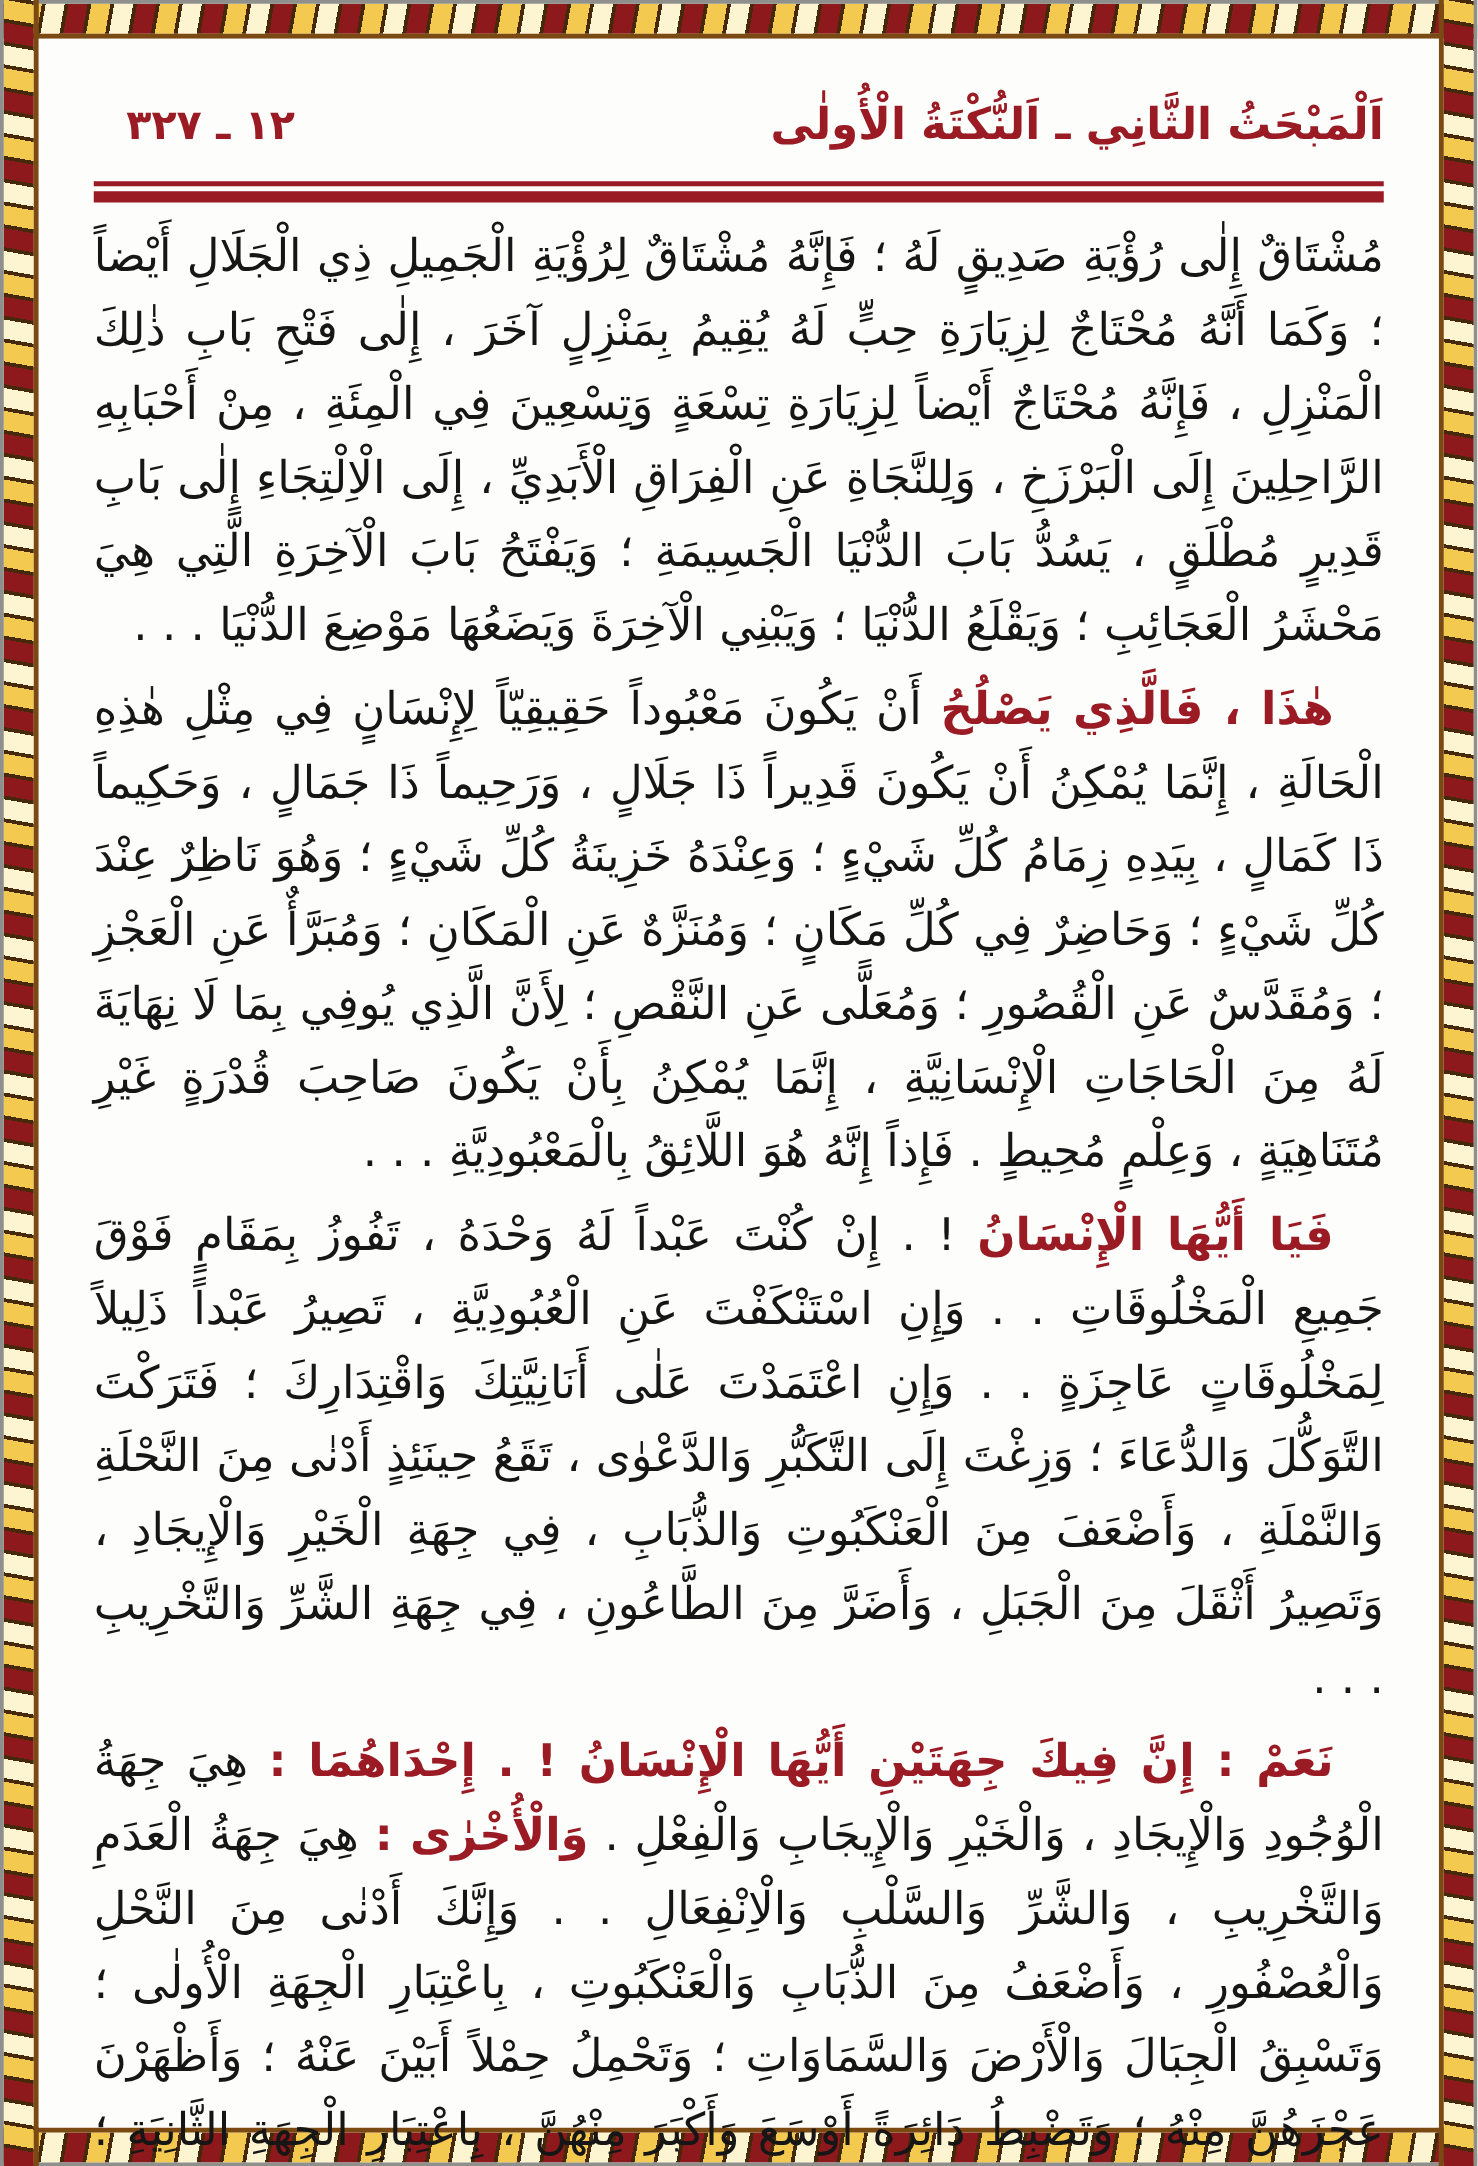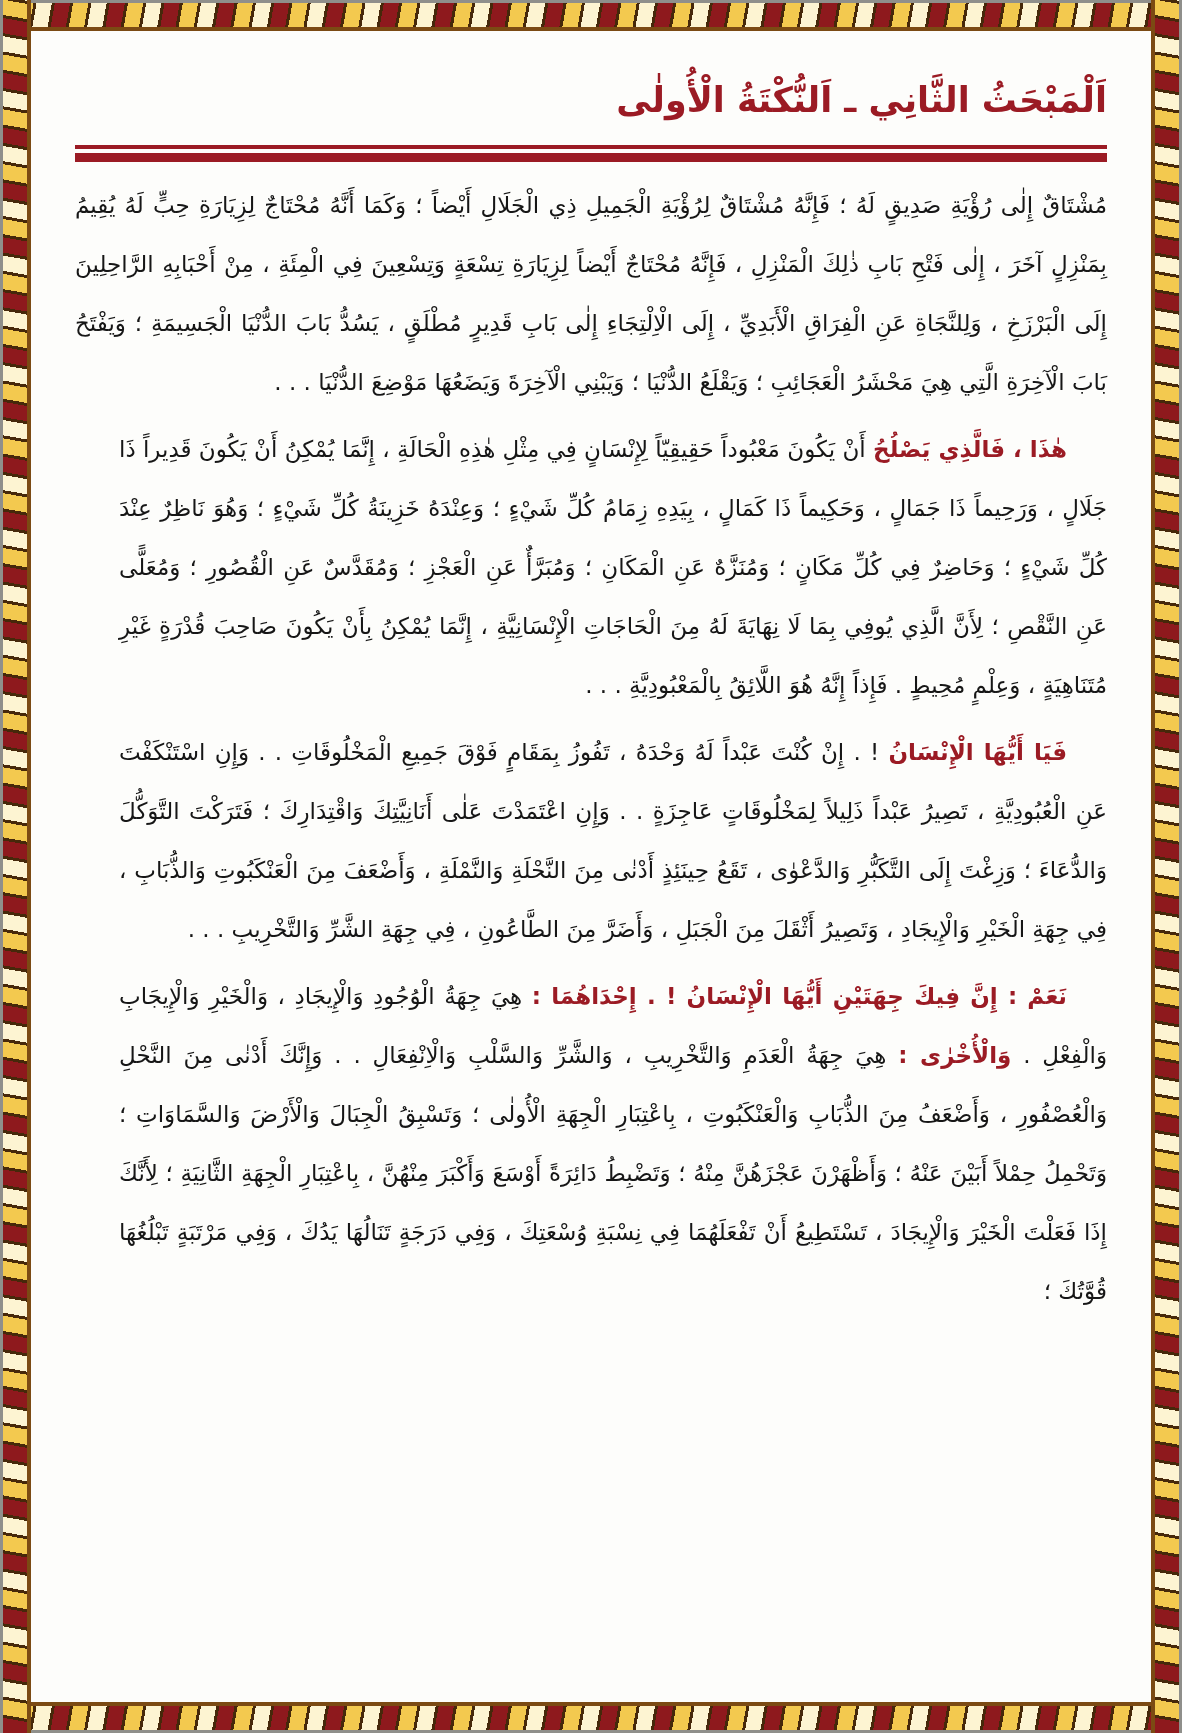--- a/index.html
+++ b/index.html
@@ -50,43 +50,44 @@
     color:var(--accent,#9b1b24);
     font-weight:bold;
     font-size:33px;
     line-height:66px;
   }
   .header-rule-thin{height:4px;background:var(--accent,#9b1b24);margin-top:6px;}
   .header-rule-thick{height:9px;background:var(--accent,#9b1b24);margin-top:4px;}
   .body-text{margin-top:14px;}
   .para{
     margin:0 0 8px 0;
-    font-size:23px;
+    font-size:36px;
     line-height:59px;
     color:#161616;
     text-align:justify;
     text-justify:inter-word;
   }
-  .para.indent{text-indent:40px;margin-left:44px;}
+  .para.indent{text-indent:40px;}
   .seg{color:#161616;}
   .seg.red{color:var(--accent,#9b1b24);font-weight:bold;}
 </style>
 </head>
 <body>
 
 <div class="page">
 
   <div class="fr fr-h fr-top"></div>
   <div class="fr fr-h fr-bottom"></div>
   <div class="fr fr-v fr-left"></div>
   <div class="fr fr-v fr-right"></div>
 
   <div class="content">
 
     <div class="header">
+      <div class="page-number">١٢ ـ ٣٢٧</div>
       <div class="title">اَلْمَبْحَثُ الثَّانِي ـ اَلنُّكْتَةُ الْأُولٰى</div>
     </div>
 
     <div class="header-rule-thin"></div>
     <div class="header-rule-thick"></div>
 
     <div class="body-text">
         <p class="para"><span class="seg">مُشْتَاقٌ إِلٰى رُؤْيَةِ صَدِيقٍ لَهُ ؛ فَإِنَّهُ مُشْتَاقٌ لِرُؤْيَةِ الْجَمِيلِ ذِي الْجَلَالِ أَيْضاً ؛ وَكَمَا أَنَّهُ مُحْتَاجٌ لِزِيَارَةِ حِبٍّ لَهُ يُقِيمُ بِمَنْزِلٍ آخَرَ ، إِلٰى فَتْحِ بَابِ ذٰلِكَ الْمَنْزِلِ ، فَإِنَّهُ مُحْتَاجٌ أَيْضاً لِزِيَارَةِ تِسْعَةٍ وَتِسْعِينَ فِي الْمِئَةِ ، مِنْ أَحْبَابِهِ الرَّاحِلِينَ إِلَى الْبَرْزَخِ ، وَلِلنَّجَاةِ عَنِ الْفِرَاقِ الْأَبَدِيِّ ، إِلَى الْاِلْتِجَاءِ إِلٰى بَابِ قَدِيرٍ مُطْلَقٍ ، يَسُدُّ بَابَ الدُّنْيَا الْجَسِيمَةِ ؛ وَيَفْتَحُ بَابَ الْآخِرَةِ الَّتِي هِيَ مَحْشَرُ الْعَجَائِبِ ؛ وَيَقْلَعُ الدُّنْيَا ؛ وَيَبْنِي الْآخِرَةَ وَيَضَعُهَا مَوْضِعَ الدُّنْيَا . . .</span></p>
         <p class="para indent"><span class="seg red">هٰذَا ، فَالَّذِي يَصْلُحُ</span><span class="seg"> أَنْ يَكُونَ مَعْبُوداً حَقِيقِيّاً لِإِنْسَانٍ فِي مِثْلِ هٰذِهِ الْحَالَةِ ، إِنَّمَا يُمْكِنُ أَنْ يَكُونَ قَدِيراً ذَا جَلَالٍ ، وَرَحِيماً ذَا جَمَالٍ ، وَحَكِيماً ذَا كَمَالٍ ، بِيَدِهِ زِمَامُ كُلِّ شَيْءٍ ؛ وَعِنْدَهُ خَزِينَةُ كُلِّ شَيْءٍ ؛ وَهُوَ نَاظِرٌ عِنْدَ كُلِّ شَيْءٍ ؛ وَحَاضِرٌ فِي كُلِّ مَكَانٍ ؛ وَمُنَزَّهٌ عَنِ الْمَكَانِ ؛ وَمُبَرَّأٌ عَنِ الْعَجْزِ ؛ وَمُقَدَّسٌ عَنِ الْقُصُورِ ؛ وَمُعَلًّى عَنِ النَّقْصِ ؛ لِأَنَّ الَّذِي يُوفِي بِمَا لَا نِهَايَةَ لَهُ مِنَ الْحَاجَاتِ الْإِنْسَانِيَّةِ ، إِنَّمَا يُمْكِنُ بِأَنْ يَكُونَ صَاحِبَ قُدْرَةٍ غَيْرِ مُتَنَاهِيَةٍ ، وَعِلْمٍ مُحِيطٍ . فَإِذاً إِنَّهُ هُوَ اللَّائِقُ بِالْمَعْبُودِيَّةِ . . .</span></p>
         <p class="para indent"><span class="seg red">فَيَا أَيُّهَا الْإِنْسَانُ</span><span class="seg"> ! . إِنْ كُنْتَ عَبْداً لَهُ وَحْدَهُ ، تَفُوزُ بِمَقَامٍ فَوْقَ جَمِيعِ الْمَخْلُوقَاتِ . . وَإِنِ اسْتَنْكَفْتَ عَنِ الْعُبُودِيَّةِ ، تَصِيرُ عَبْداً ذَلِيلاً لِمَخْلُوقَاتٍ عَاجِزَةٍ . . وَإِنِ اعْتَمَدْتَ عَلٰى أَنَانِيَّتِكَ وَاقْتِدَارِكَ ؛ فَتَرَكْتَ التَّوَكُّلَ وَالدُّعَاءَ ؛ وَزِغْتَ إِلَى التَّكَبُّرِ وَالدَّعْوٰى ، تَقَعُ حِينَئِذٍ أَدْنٰى مِنَ النَّحْلَةِ وَالنَّمْلَةِ ، وَأَضْعَفَ مِنَ الْعَنْكَبُوتِ وَالذُّبَابِ ، فِي جِهَةِ الْخَيْرِ وَالْإِيجَادِ ، وَتَصِيرُ أَثْقَلَ مِنَ الْجَبَلِ ، وَأَضَرَّ مِنَ الطَّاعُونِ ، فِي جِهَةِ الشَّرِّ وَالتَّخْرِيبِ . . .</span></p>

